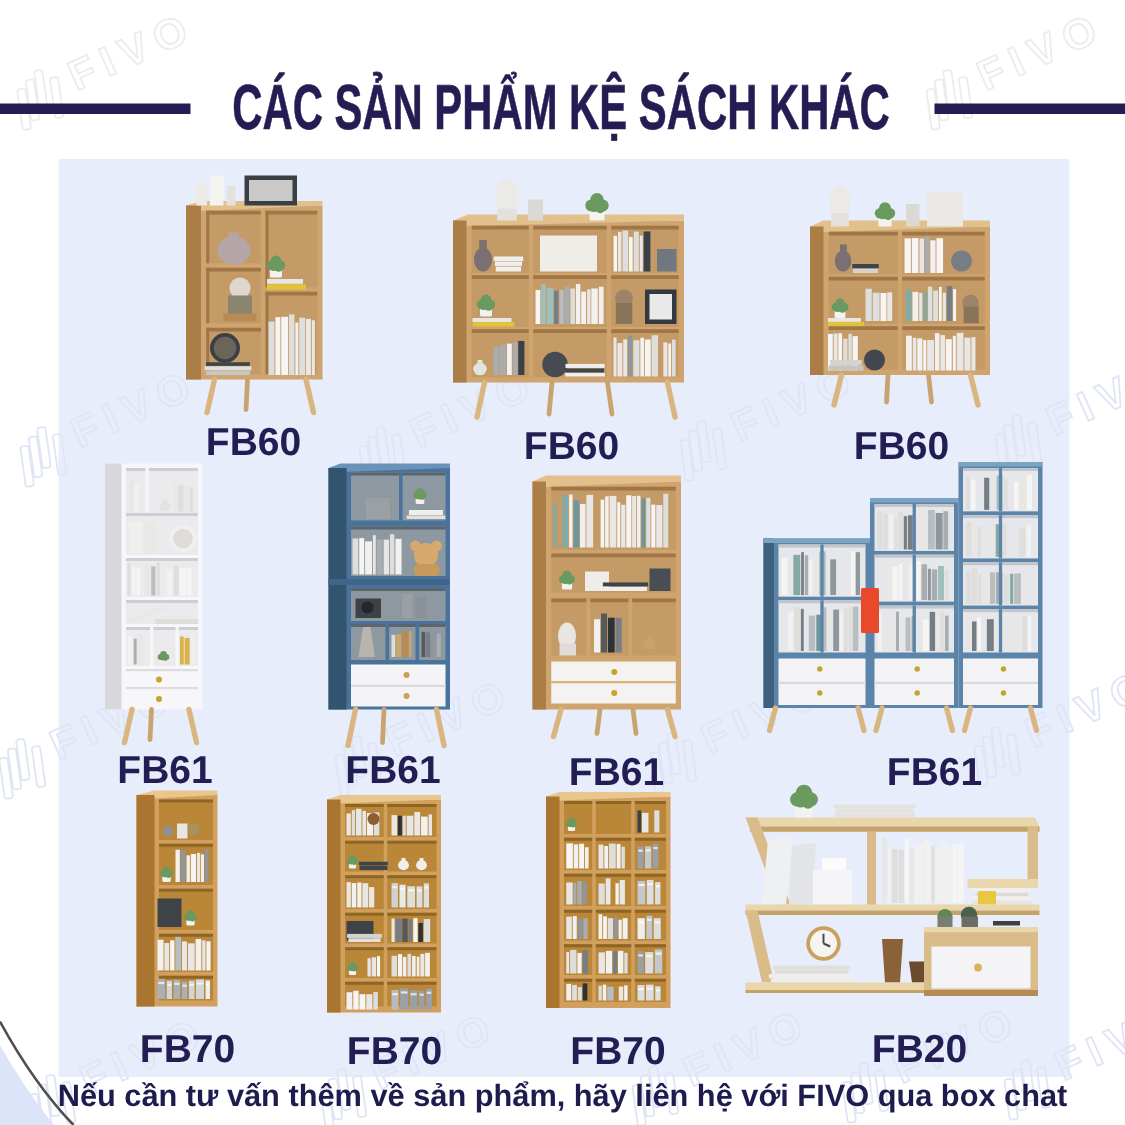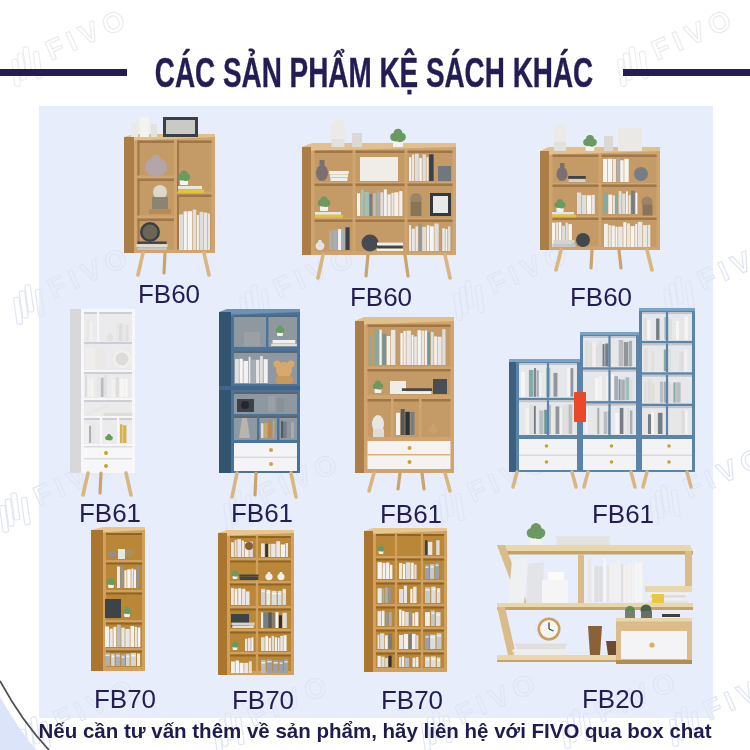--- a/index.html
+++ b/index.html
@@ -1,16 +1,16 @@
 <!DOCTYPE html>
 <html><head><meta charset="utf-8"><style>
 html,body{margin:0;padding:0;background:#fff;}
 body{width:750px;height:750px;overflow:hidden;font-family:"Liberation Sans",sans-serif;}
 .abs{position:absolute;}
-.lbl{position:absolute;color:#241d53;font-weight:normal;font-size:26px;text-align:center;transform:translateX(-50%);white-space:nowrap;}
+.lbl{position:absolute;color:#241d53;font-weight:bold;font-size:26px;text-align:center;transform:translateX(-50%);white-space:nowrap;}
 </style></head><body>
 <div style="position:relative;width:750px;height:750px">
 
 <div class="abs" style="left:39px;top:106px;width:674px;height:612px;background:#e7edfb"></div>
 <svg class="abs" style="left:0;top:0" width="750" height="750" viewBox="0 0 750 750">
 
 <g transform="translate(8,52) rotate(-24) scale(0.85)">
         <rect x="0" y="10" width="6.5" height="32" rx="2" fill="none" stroke="#ececec" stroke-width="1.4" transform="rotate(16 0 10)"></rect>
         <rect x="9" y="6" width="6.5" height="32" rx="2" fill="none" stroke="#ececec" stroke-width="1.4" transform="rotate(16 9 6)"></rect>
         <rect x="18" y="2" width="6.5" height="32" rx="2" fill="none" stroke="#ececec" stroke-width="1.4" transform="rotate(16 18 2)"></rect>

